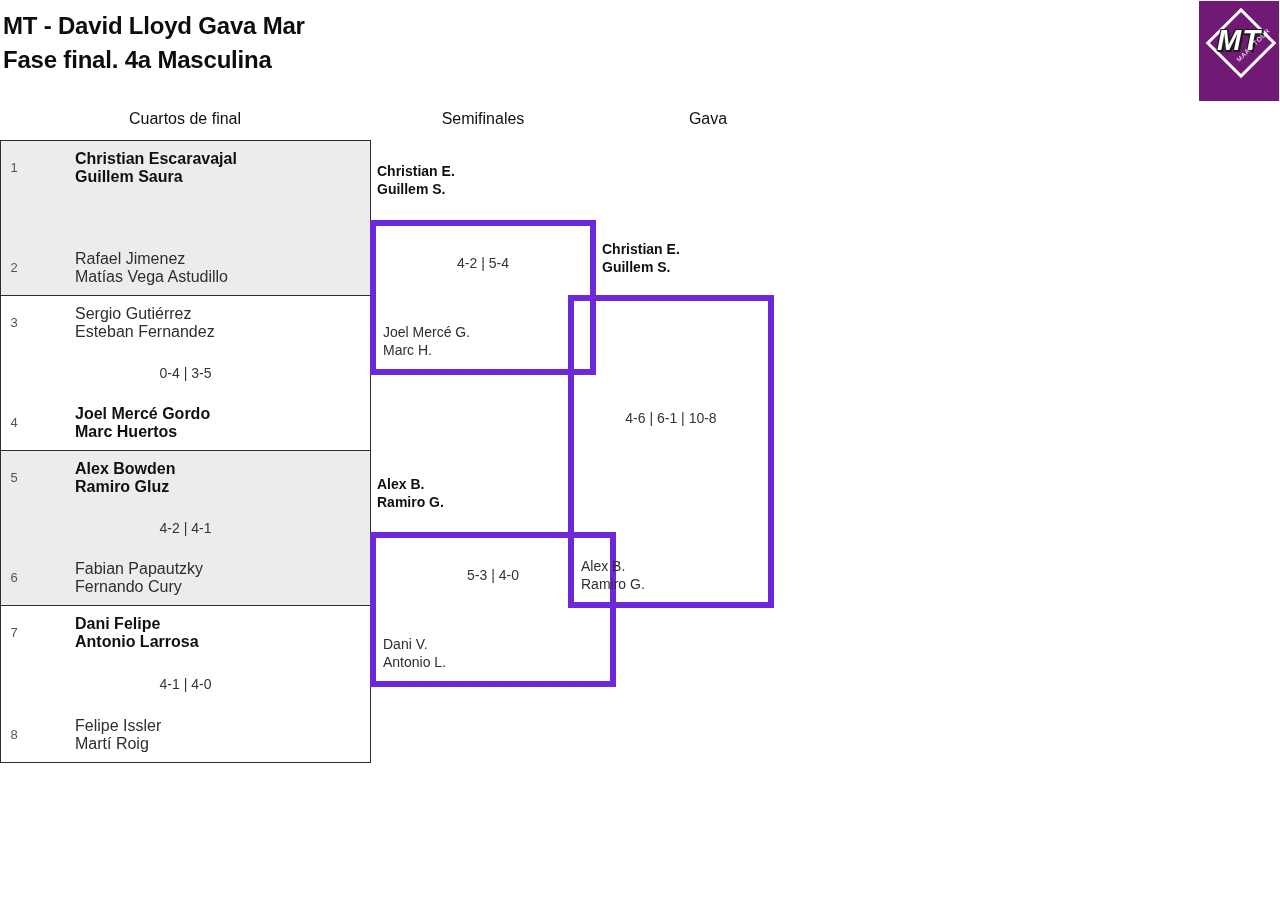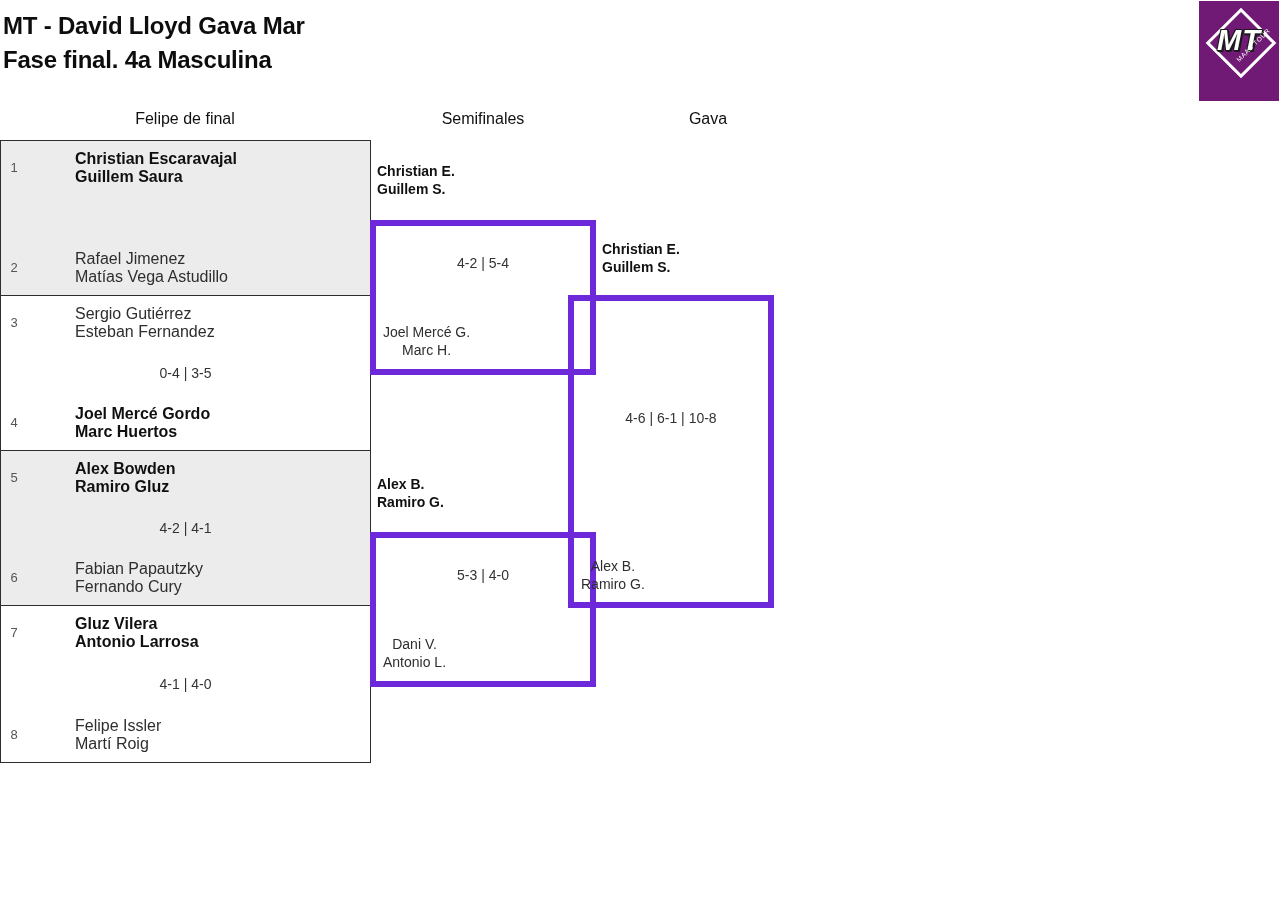--- a/index.html
+++ b/index.html
@@ -29,26 +29,26 @@
   .seed{position:absolute;left:0;width:26px;text-align:center;font-size:13px;color:#555;height:36px;line-height:36px;}
   .seed.top{top:9px;} .seed.bottom{bottom:9px;}
   .team{position:absolute;left:26px;font-size:16px;line-height:18px;color:#2e2e2e;margin-left:48px;}
   .team.top{top:9px;} .team.bottom{bottom:9px;}
   .team.winner{font-weight:700;color:#101010;}
   .mid-score{position:absolute;left:0;width:100%;top:50%;transform:translateY(-50%);text-align:center;font-size:14px;color:#333;}
 
   
   .match-box{border:6px solid #6d28d9;box-sizing:border-box;background:transparent;}
   .sf1-box{left:370px;top:220px;width:226px;height:155px;}
-  .sf2-box{left:370px;top:532px;width:226px;height:155px;}
+  .sf2-box{left:370px;top:532px;width:246px;height:155px;}
   .f-box{left:568px;top:295px;width:206px;height:313px;}
   .box-score{position:absolute;left:0;width:100%;text-align:center;font-size:14px;color:#333;}
   .sf-score{top:29px;}
   .f-score{top:109px;}
-  .box-team{position:absolute;left:7px;font-size:14px;line-height:18px;color:#2e2e2e;text-align:center;}
+  .box-team{position:absolute;left:7px;font-size:14px;line-height:18px;color:#2e2e2e;}
   .sf-loser{top:97px;}
   .f-loser{top:256px;}
 
   
   .winner-label{font-size:14px;line-height:18px;font-weight:700;color:#101010;}
   .wl-sf1{left:377px;top:162px;}
   .wl-sf2{left:377px;top:475px;}
   .wl-f{left:602px;top:240px;}
 </style>
 </head>
@@ -58,21 +58,21 @@
   <div>MT - David Lloyd Gava Mar</div>
   <div>Fase final. 4a Masculina</div>
 </div>
 
 <div class="abs logo">
   <div class="diamond"></div>
   <div class="mt">MT</div>
   <div class="tour">MAAD TOUR</div>
 </div>
 
-<div class="abs col-header col-qf">Felipe de final</div>
+<div class="abs col-header col-qf">Cuartos de final</div>
 <div class="abs col-header col-sf">Semifinales</div>
 <div class="abs col-header col-f">Gava</div>
 
 <div class="abs qf-box shaded" style="top:140px;height:156px;">
   <div class="seed top">1</div>
   <div class="team top winner">
     <div>Christian Escaravajal</div>
     <div>Guillem Saura</div>
   </div>
   <div class="seed bottom">2</div>
@@ -106,21 +106,21 @@
   <div class="seed bottom">6</div>
   <div class="team bottom">
     <div>Fabian Papautzky</div>
     <div>Fernando Cury</div>
   </div>
 </div>
 
 <div class="abs qf-box" style="top:605px;height:158px;">
   <div class="seed top">7</div>
   <div class="team top winner">
-    <div>Gluz Vilera</div>
+    <div>Dani Felipe</div>
     <div>Antonio Larrosa</div>
   </div>
   <div class="mid-score">4-1 | 4-0</div>
   <div class="seed bottom">8</div>
   <div class="team bottom">
     <div>Felipe Issler</div>
     <div>Martí Roig</div>
   </div>
 </div>
 

